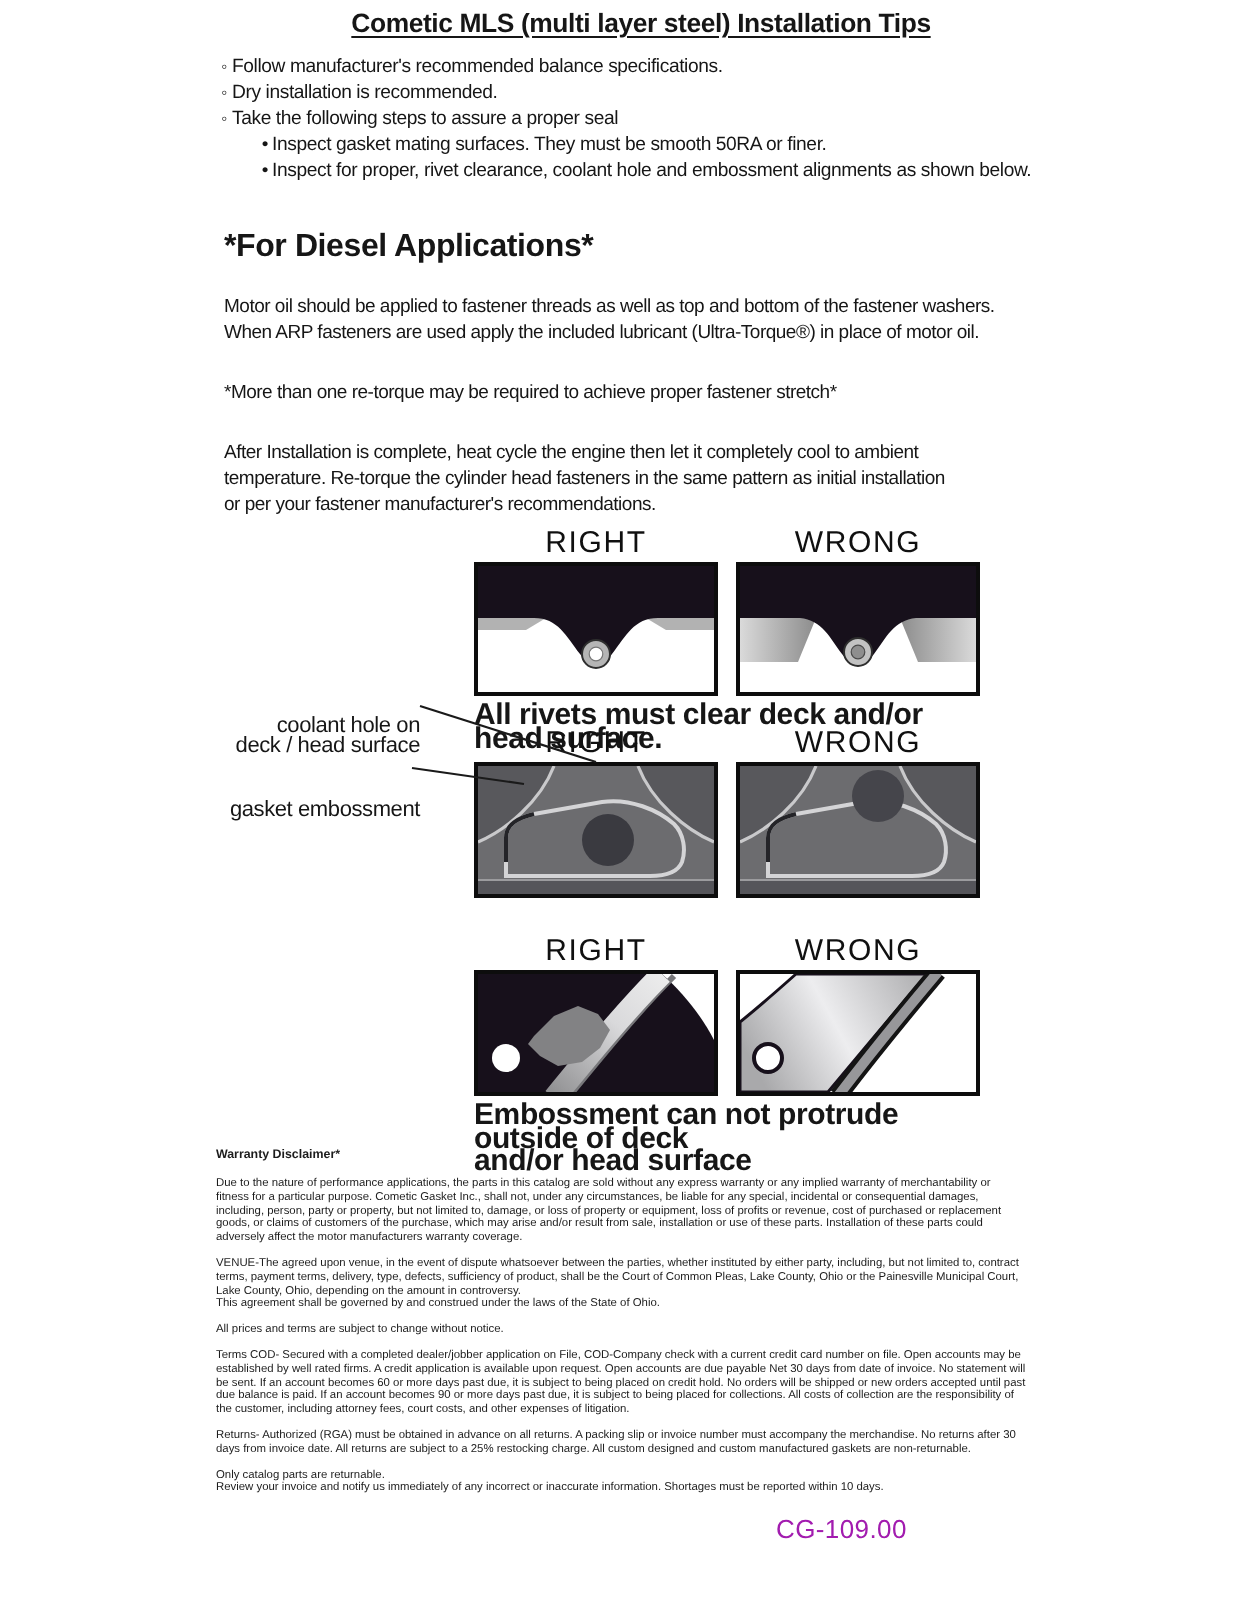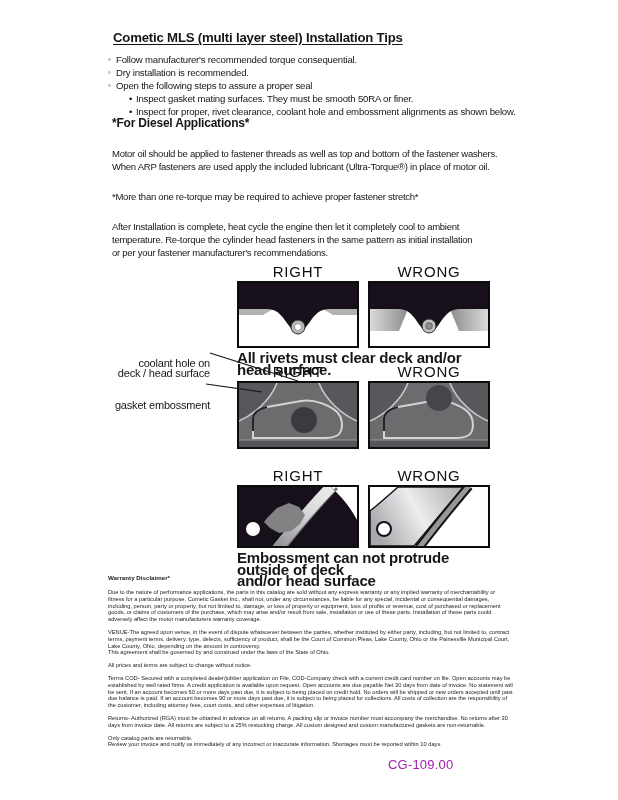--- a/index.html
+++ b/index.html
@@ -1,31 +1,31 @@
 <!DOCTYPE html>
 <html><head>
 <meta charset="utf-8">
 <style>
   html,body{margin:0;padding:0;background:#fff;}
   .page{
     position:relative;width:618px;height:800px;background:#ffffff;
     font-family:"Liberation Sans",sans-serif;color:#161616;overflow:hidden;
   }
   
-  .intro{position:absolute;left:108px;top:30px;width:420px;}
+  .intro{position:absolute;left:108px;top:4px;width:420px;text-align:center;}
   .title{font-size:13.2px;font-weight:bold;margin:0 0 8px 5px;letter-spacing:-0.2px;}
   .title span{text-decoration:underline;text-underline-offset:2px;}
   .bullets{list-style:none;margin:0;padding:0;font-size:9.6px;line-height:13px;letter-spacing:-0.2px;}
   .bullets li{display:flex;white-space:nowrap;}
   .bullets li .marker{flex:none;width:8px;font-size:8.5px;}
   .bullets li.sub{margin-left:21px;}
   .bullets li.sub .marker{width:7px;font-size:9.5px;}
   
   .diesel{position:absolute;left:112px;top:117px;width:432px;font-size:9.5px;line-height:13px;letter-spacing:-0.25px;}
-  .diesel h2{font-size:12px;font-weight:bold;margin:0 0 6px;letter-spacing:-0.2px;}
+  .diesel h2{font-size:16px;font-weight:bold;margin:0 0 6px;letter-spacing:-0.2px;}
   .diesel p{margin:17px 0 10px;white-space:pre-line;}
   
   .fig-row{position:absolute;left:237px;width:260px;}
   .row1{top:229px}.row2{top:329px}.row3{top:433px}
   .pair{display:flex;gap:9px;}
   .fig-col{width:122px;}
   .fig-label{font-size:15px;letter-spacing:0.8px;text-align:center;line-height:14px;margin-bottom:2px;color:#101010;margin-top:36px;}
   .fig-box{width:122px;display:block;}
   .fig-box svg{display:block;}
   .fig-caption{font-size:15px;font-weight:bold;letter-spacing:-0.2px;line-height:11.5px;margin-top:4px;white-space:pre-line;}
@@ -44,29 +44,29 @@
 </head>
 <body>
 
 <div class="page">
 
   <div class="intro">
     <h1 class="title"><span>Cometic MLS (multi layer steel) Installation Tips</span></h1>
     <ul class="bullets">
       <li>
           <span class="marker">◦</span>
-          <span>Follow manufacturer's recommended torque consequential.</span>
+          <span>Follow manufacturer's recommended balance specifications.</span>
         </li>
       <li>
           <span class="marker">◦</span>
           <span>Dry installation is recommended.</span>
         </li>
       <li>
           <span class="marker">◦</span>
-          <span>Open the following steps to assure a proper seal</span>
+          <span>Take the following steps to assure a proper seal</span>
         </li>
       <li class="sub">
           <span class="marker">•</span>
           <span>Inspect gasket mating surfaces.  They must be smooth 50RA or finer.</span>
         </li>
       <li class="sub">
           <span class="marker">•</span>
           <span>Inspect for proper, rivet clearance, coolant hole and embossment alignments as shown below.</span>
         </li>
     </ul>

